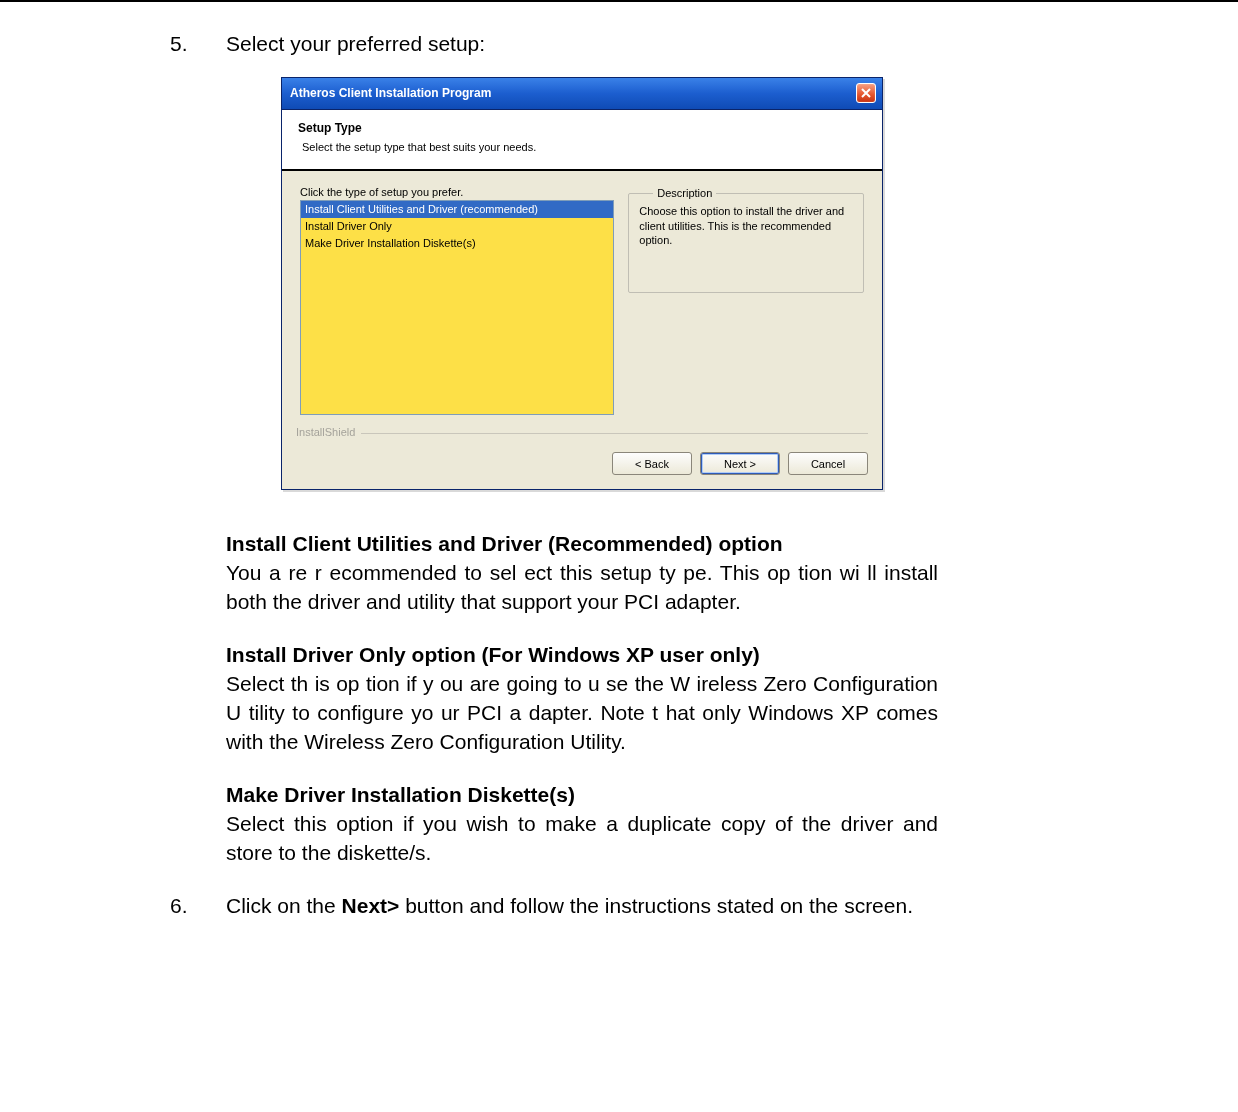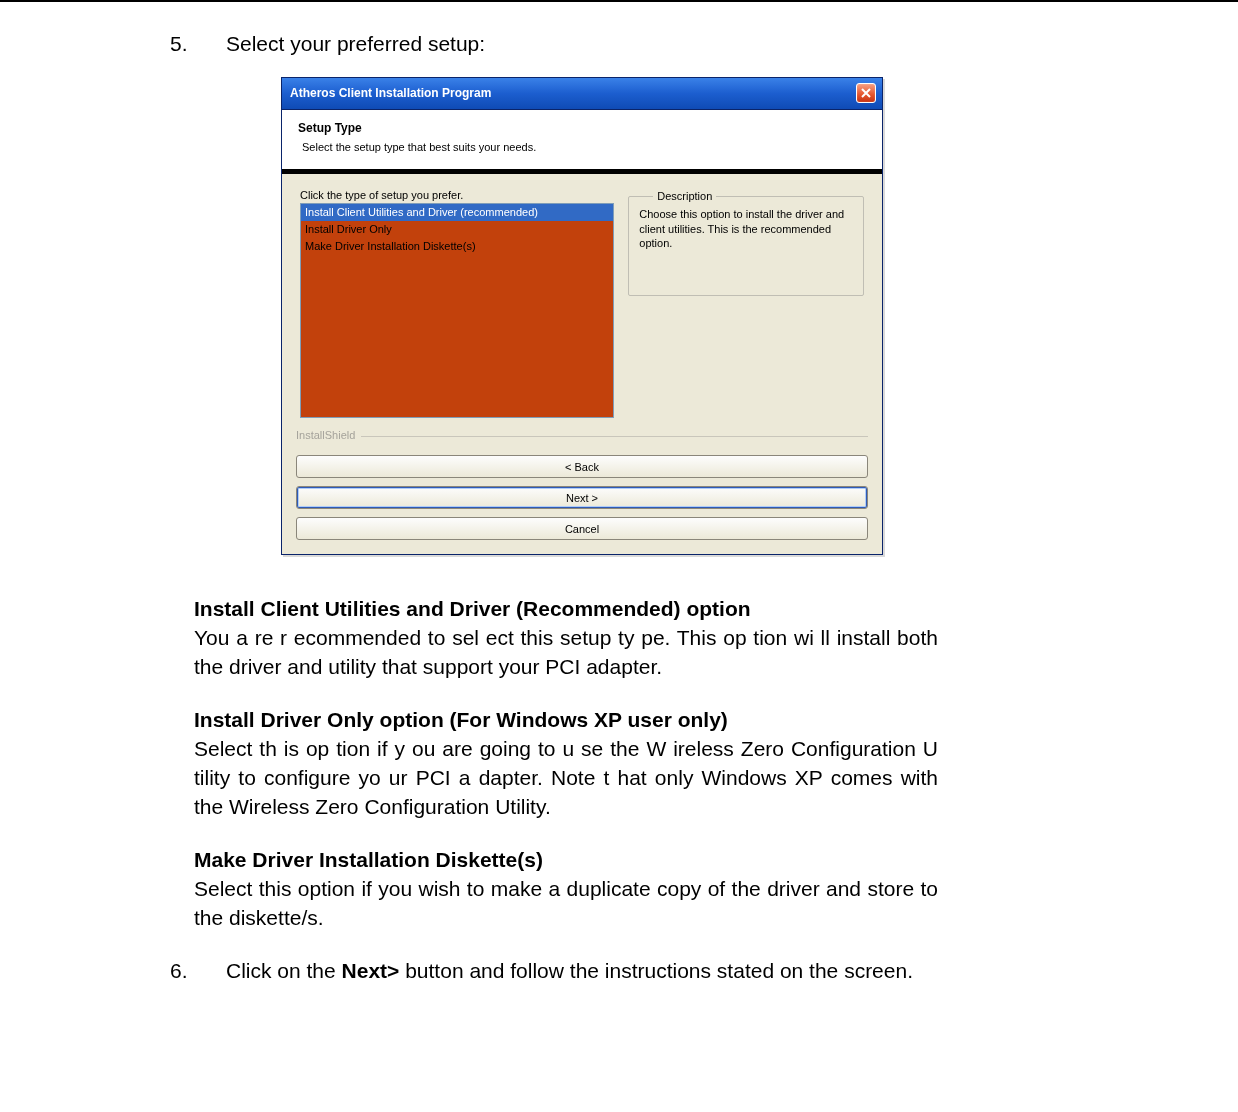--- a/index.html
+++ b/index.html
@@ -25,21 +25,21 @@
     font-size: 21px;
     line-height: 1.38;
   }
   .step-row {
     display: flex;
     gap: 28px;
     margin-bottom: 18px;
   }
   .step-num { min-width: 28px; }
   .step-body { flex: 1; }
-  .step-body-indent { margin-left: 24px; }
+  .step-body-indent { margin-left: 56px; }
   .bold { font-weight: 700; }
   .para-gap { height: 24px; }
   .justify { text-align: justify; }
 
   
   .dialog-wrap {
     margin: 18px 0 40px 56px;
     display: flex;
     justify-content: center;
   }
@@ -69,21 +69,21 @@
     border-radius: 3px;
     display: flex; align-items: center; justify-content: center;
     box-shadow: inset 0 0 1px rgba(255,255,255,0.6);
   }
   .close-btn svg { width: 10px; height: 10px; }
   .dialog-body {
     background: #ece9d8;
   }
   .header-panel {
     background: #fff;
-    border-bottom: 5px solid #000000;
+    border-bottom: 2px solid #000000;
     padding: 10px 16px 14px 16px;
   }
   .header-panel .title {
     font-weight: 700;
     font-size: 12px;
     margin-bottom: 3px;
   }
   .header-panel .subtitle {
     font-size: 11px;
     margin-left: 4px;
@@ -91,21 +91,21 @@
   .content-panel {
     padding: 14px 18px 10px 18px;
     display: flex;
     gap: 14px;
   }
   .left-col { flex: 1.2; }
   .right-col { flex: 0.9; position: relative; }
   .instr { margin-bottom: 0; }
   .listbox {
     border: 1px solid #7f9db9;
-    background: #c2410c;
+    background: #fde047;
     height: 215px;
     overflow: hidden;
   }
   .listbox .item {
     padding: 1px 4px;
     white-space: nowrap;
     font-size: 11px;
   }
   .listbox .item.selected {
     background: #316ac5;
@@ -142,21 +142,20 @@
     flex: 1;
     border-top: 1px solid #c9c6bb;
     margin-left: 6px;
     margin-top: 2px;
   }
   .button-row {
     display: flex;
     justify-content: flex-end;
     gap: 8px;
     padding: 8px 14px 14px 14px;
-    flex-direction: column;
   }
   .win-btn {
     min-width: 80px;
     height: 23px;
     background: linear-gradient(to bottom, #fdfdfd, #ece9d8);
     border: 1px solid #8a867a;
     border-radius: 3px;
     font-family: Tahoma, Arial, sans-serif;
     font-size: 11px;
     color: #000;

